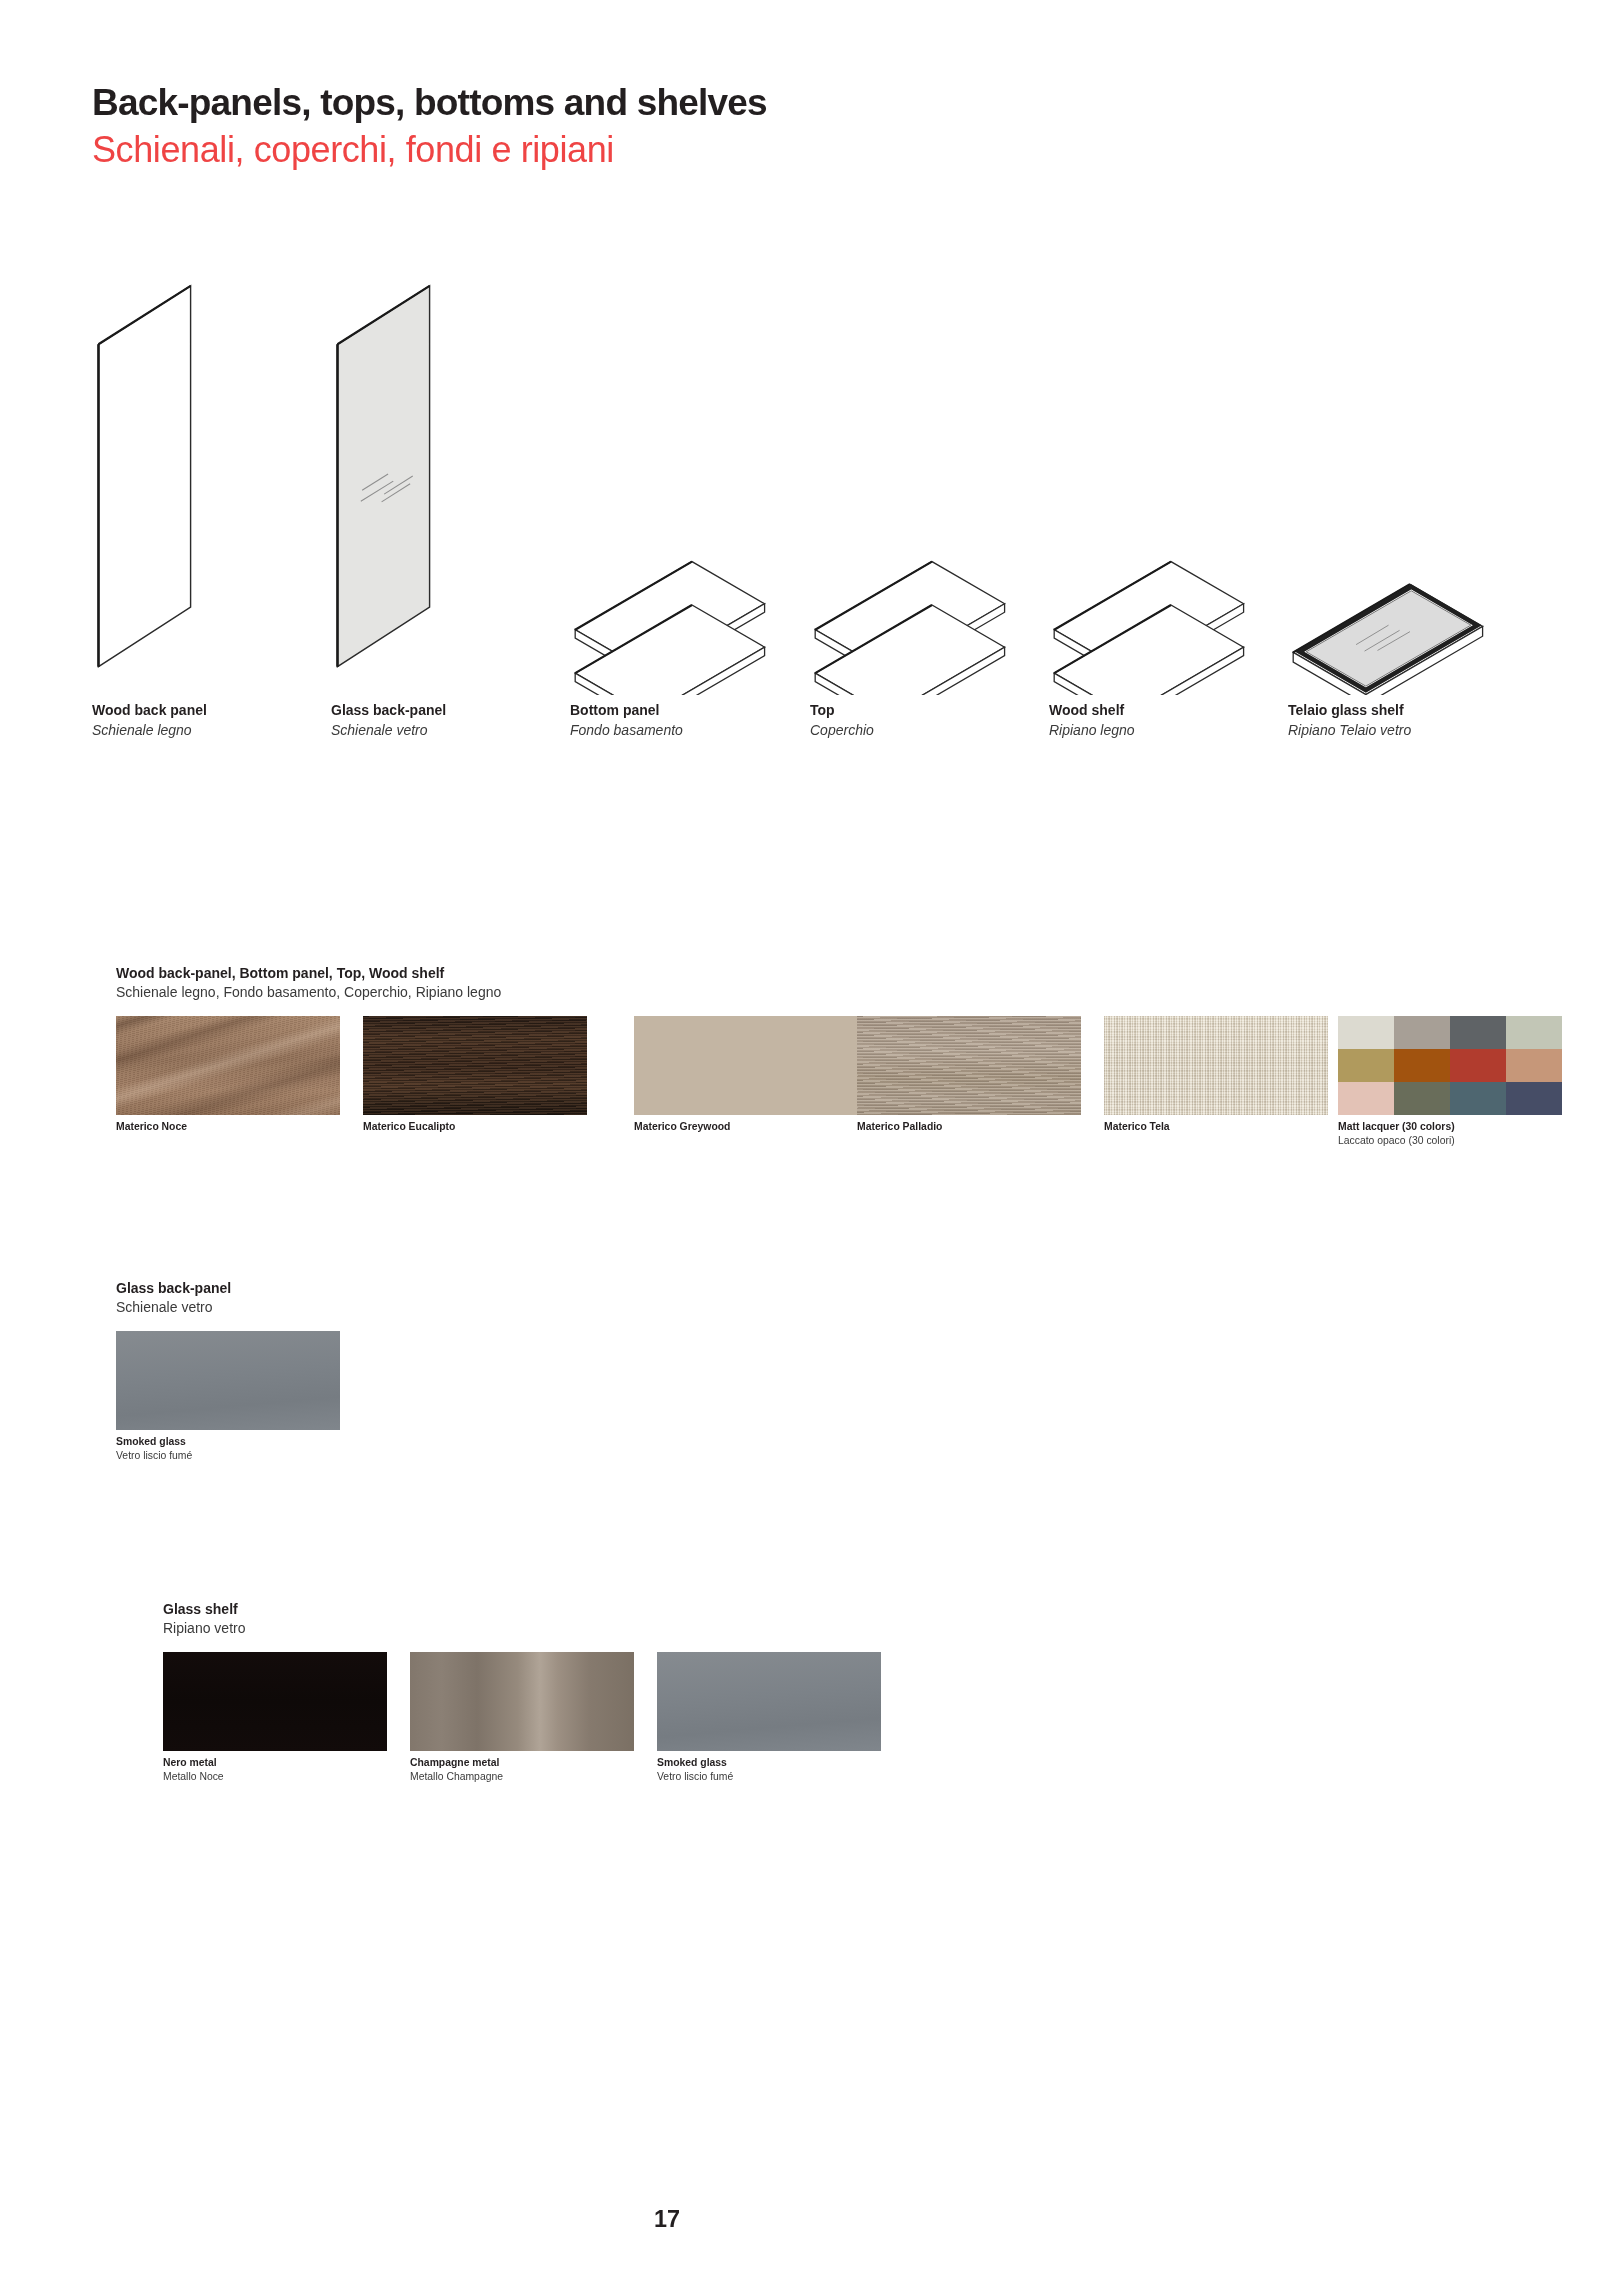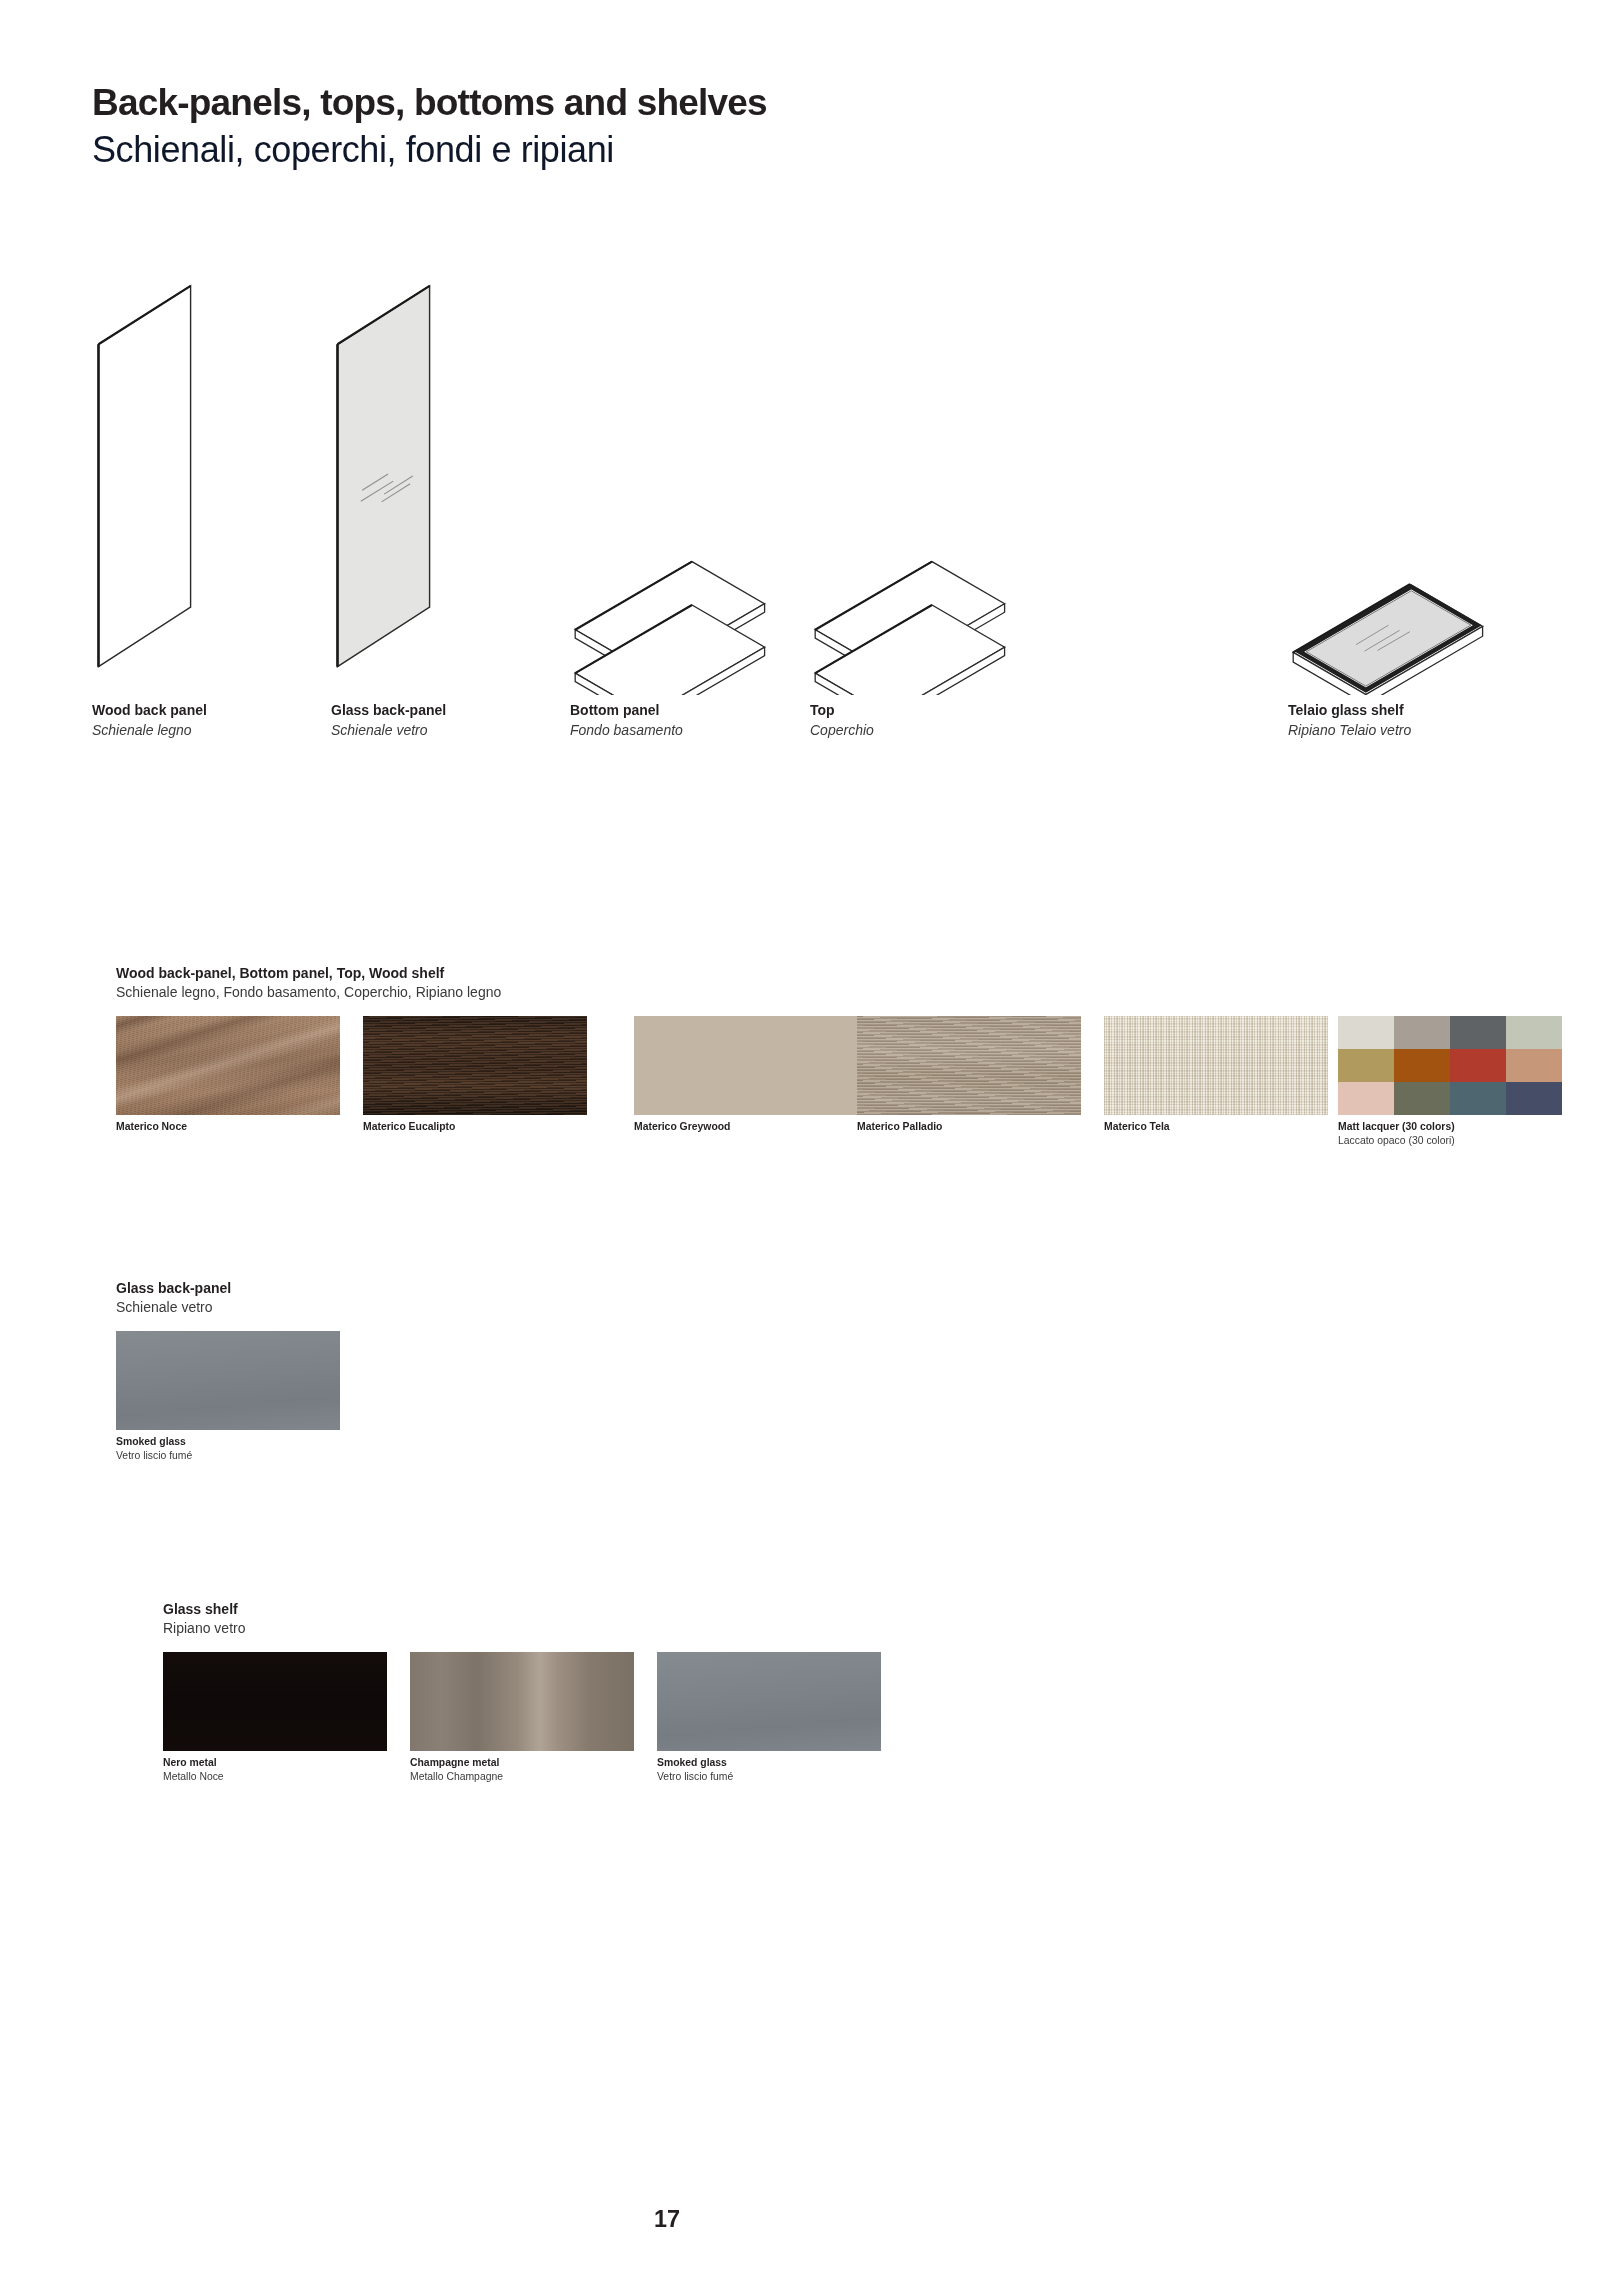--- a/index.html
+++ b/index.html
@@ -28,21 +28,21 @@
     letter-spacing: -0.8px;
     line-height: 1.06;
     color: #231f20;
     margin: 0;
   }
   .title-it {
     font-size: 36px;
     font-weight: 400;
     letter-spacing: -0.4px;
     line-height: 1.12;
-    color: #0f172a;
+    color: #ef4444;
     margin: 7.8px 0 0 0;
   }
 
   
   .products {
     position: absolute;
     left: 92px;
     top: 279px;
     width: 1449px;
     height: 520px;
@@ -305,20 +305,40 @@
           <line x1="8" y1="540" x2="188" y2="435" stroke="#1a1a1a" stroke-width="3.4"></line>
           <line x1="8" y1="607" x2="188" y2="502" stroke="#1a1a1a" stroke-width="3.4"></line>
         </svg>
       </div>
       <div class="caption">
         <div class="cap-en">Top</div>
         <div class="cap-it">Coperchio</div>
       </div>
     </div>
 
+    <div class="product" style="left:957px;">
+      <div class="art">
+        <svg width="240" height="416" viewBox="0 0 370 640">
+          <g stroke="#2b2b2b" stroke-width="2" fill="#ffffff">
+            <polygon points="8,540 120,605 300,500 188,435"></polygon>
+            <polygon points="8,540 8,553 120,618 120,605"></polygon>
+            <polygon points="120,605 120,618 300,513 300,500"></polygon>
+            <polygon points="8,607 120,672 300,567 188,502"></polygon>
+            <polygon points="8,607 8,620 120,685 120,672"></polygon>
+            <polygon points="120,672 120,685 300,580 300,567"></polygon>
+          </g>
+          <line x1="8" y1="540" x2="188" y2="435" stroke="#1a1a1a" stroke-width="3.4"></line>
+          <line x1="8" y1="607" x2="188" y2="502" stroke="#1a1a1a" stroke-width="3.4"></line>
+        </svg>
+      </div>
+      <div class="caption">
+        <div class="cap-en">Wood shelf</div>
+        <div class="cap-it">Ripiano legno</div>
+      </div>
+    </div>
 
     <div class="product" style="left:1196px;">
       <div class="art">
         <svg width="240" height="416" viewBox="0 0 370 640">
 
           <g stroke="#2b2b2b" stroke-width="2" fill="#ffffff">
             <polygon points="8,575 120,640 300,535 188,470"></polygon>
             <polygon points="8,575 8,590 120,655 120,640"></polygon>
             <polygon points="120,640 120,655 300,550 300,535"></polygon>
           </g>

